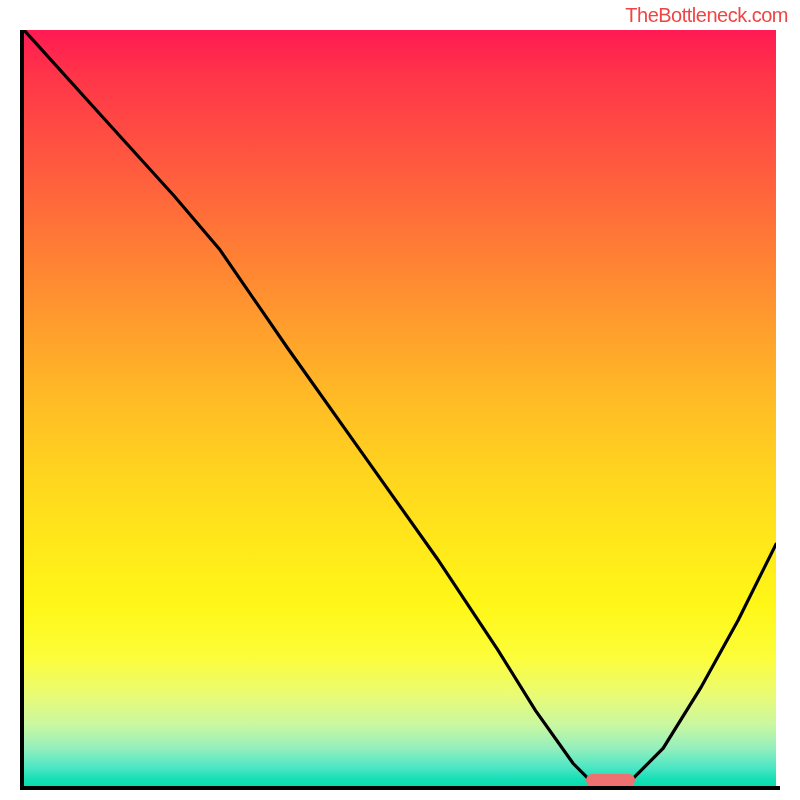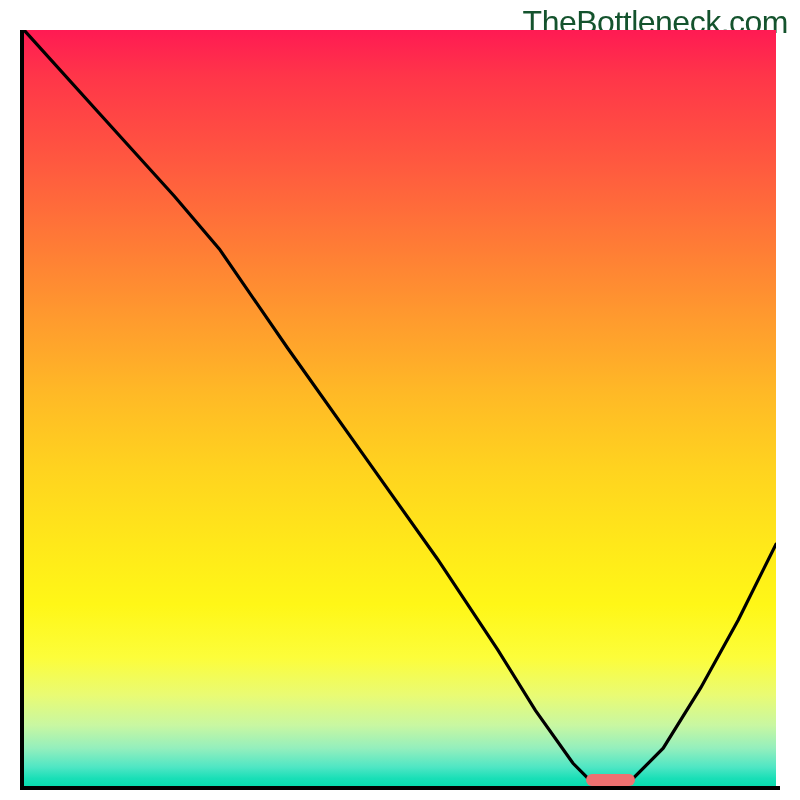--- a/index.html
+++ b/index.html
@@ -8,22 +8,22 @@
     width: 800px;
     height: 800px;
     background: #fff;
     position: relative;
     font-family: Arial, Helvetica, sans-serif;
   }
   .watermark {
     position: absolute;
     top: 4px;
     right: 12px;
-    color: #14532d;
-    font-size: 32px;
+    color: #ef4444;
+    font-size: 20px;
     font-weight: 500;
     letter-spacing: -0.5px;
   }
   .plot-outer {
     position: absolute;
     left: 20px;
     top: 30px;
     width: 760px;
     height: 760px;
   }

